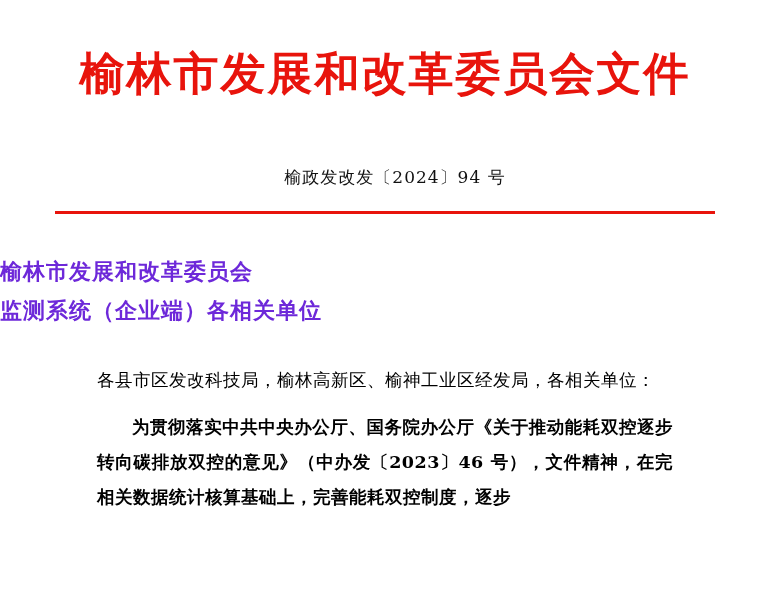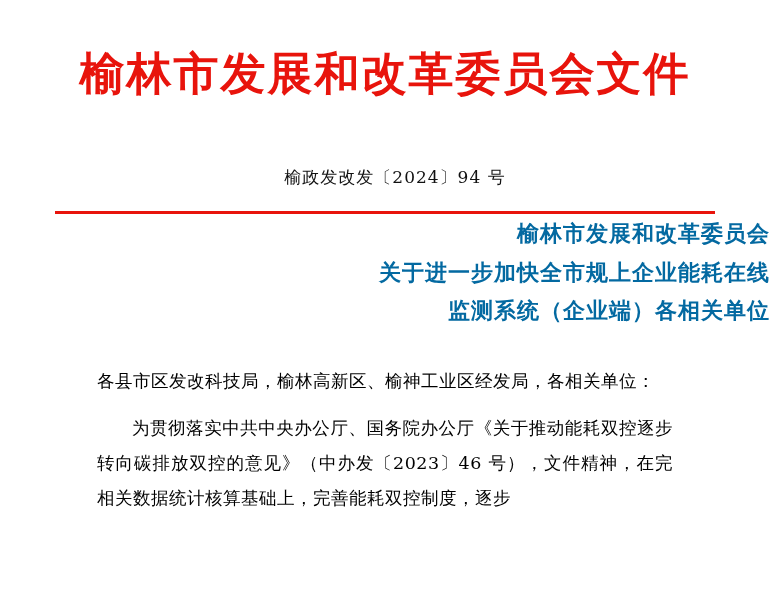--- a/index.html
+++ b/index.html
@@ -43,62 +43,63 @@
     font-family: "DejaVu Serif", "Liberation Serif", serif;
     margin-left: 20px;
   }
   .red-rule {
     margin: 22px auto 0 auto;
     width: 660px;
     height: 3px;
     background: #e8140c;
   }
   .doc-subject {
-    text-align: right;
+    margin-top: 38px;
+    text-align: left;
     font-weight: 700;
     font-size: 22px;
     line-height: 1.75;
     letter-spacing: 1px;
-    color: #0369a1;
+    color: #6d28d9;
   }
   .doc-subject div {
     white-space: nowrap;
   }
   .body-text {
     margin: 34px auto 0 auto;
     width: 600px;
     font-size: 17.5px;
     line-height: 2.0;
     letter-spacing: 0.5px;
     text-align: justify;
     color: #000000;
   }
   .body-text p {
     margin: 12px;
   }
   .indent2 {
     text-indent: 2em;
+    font-weight: bold;
   }
 </style>
 </head>
 <body>
 
 <div class="page">
 
   <div class="doc-header">
     <div class="doc-title-red">榆林市发展和改革委员会文件</div>
   </div>
 
   <div class="doc-number">榆政发改发〔2024〕94 号</div>
 
   <div class="red-rule"></div>
 
   <div class="doc-subject">
     <div>榆林市发展和改革委员会</div>
-    <div>关于进一步加快全市规上企业能耗在线</div>
     <div>监测系统（企业端）各相关单位</div>
   </div>
 
   <div class="body-text">
     <p>各县市区发改科技局，榆林高新区、榆神工业区经发局，各相关单位：</p>
     <p class="indent2">为贯彻落实中共中央办公厅、国务院办公厅《关于推动能耗双控逐步转向碳排放双控的意见》（中办发〔2023〕46 号），文件精神，在完相关数据统计核算基础上，完善能耗双控制度，逐步</p>
   </div>
 
 </div>
 

